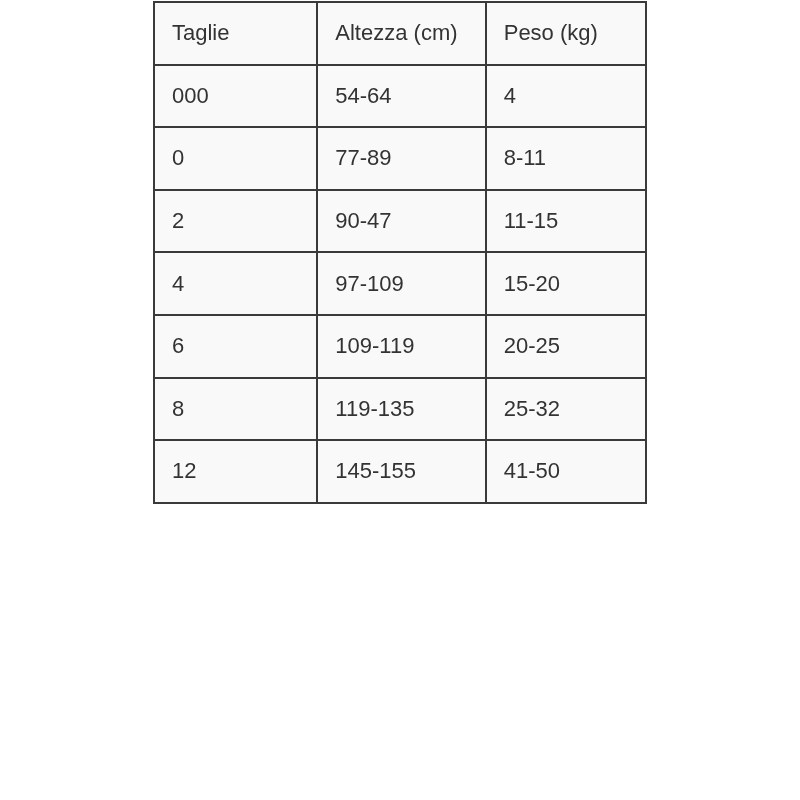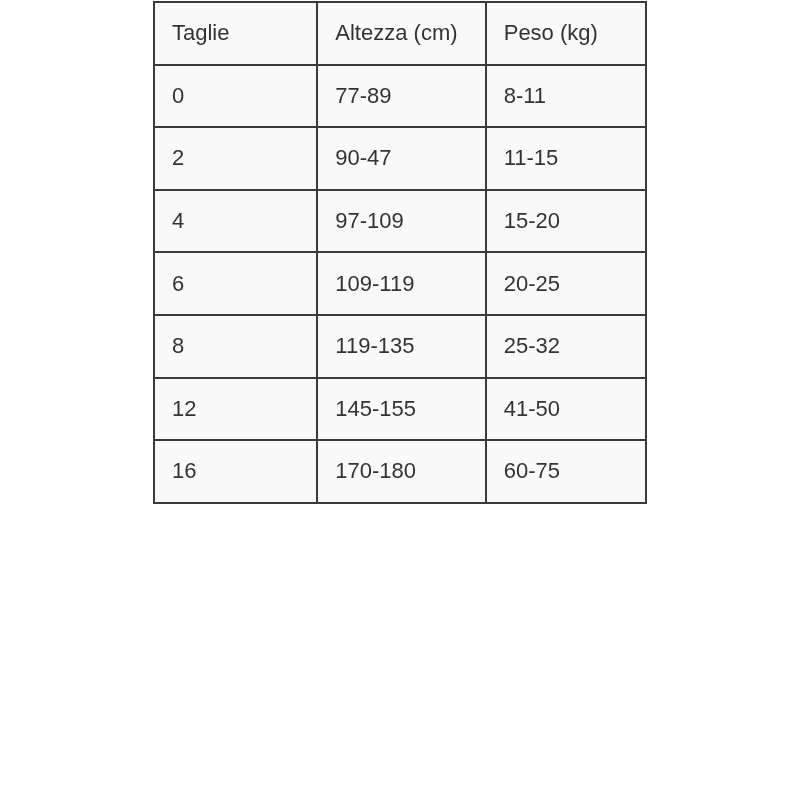--- a/index.html
+++ b/index.html
@@ -48,20 +48,25 @@
     </colgroup>
     <thead>
       <tr>
         <th>Taglie</th>
         <th>Altezza (cm)</th>
         <th>Peso (kg)</th>
       </tr>
     </thead>
     <tbody>
       <tr>
+        <td>000</td>
+        <td>54-64</td>
+        <td>4</td>
+      </tr>
+      <tr>
         <td>0</td>
         <td>77-89</td>
         <td>8-11</td>
       </tr>
       <tr>
         <td>2</td>
         <td>90-47</td>
         <td>11-15</td>
       </tr>
       <tr>
@@ -77,20 +82,15 @@
       <tr>
         <td>8</td>
         <td>119-135</td>
         <td>25-32</td>
       </tr>
       <tr>
         <td>12</td>
         <td>145-155</td>
         <td>41-50</td>
       </tr>
-      <tr>
-        <td>16</td>
-        <td>170-180</td>
-        <td>60-75</td>
-      </tr>
     </tbody>
   </table>
 </div>
 
 </body></html>

